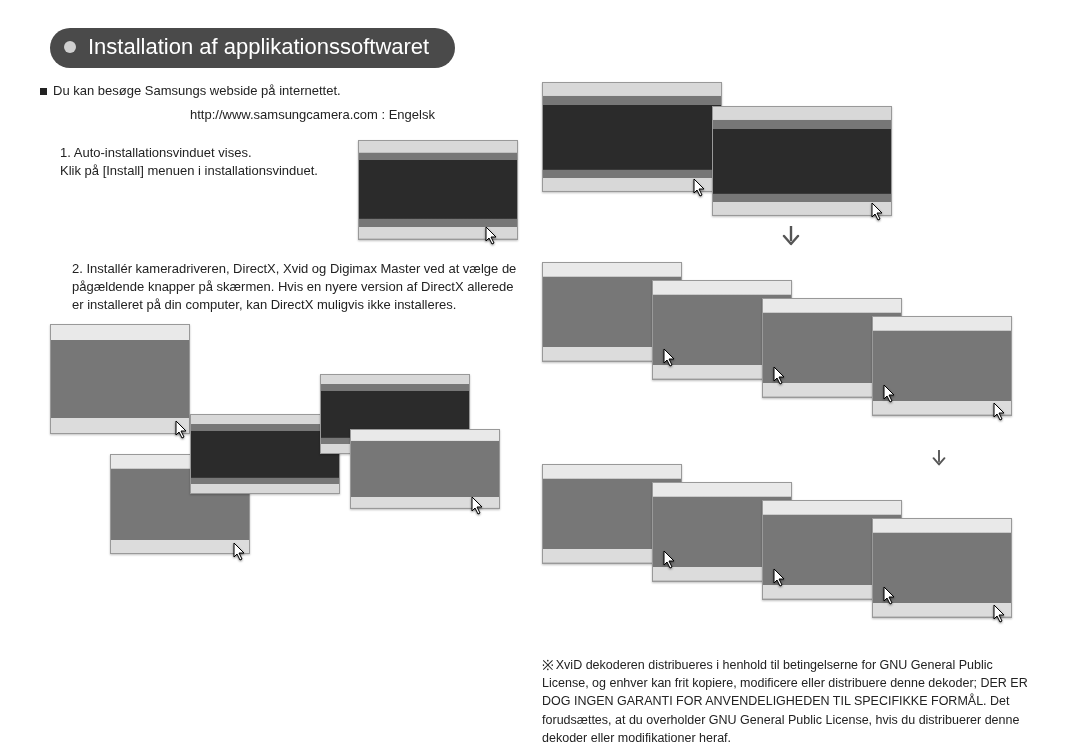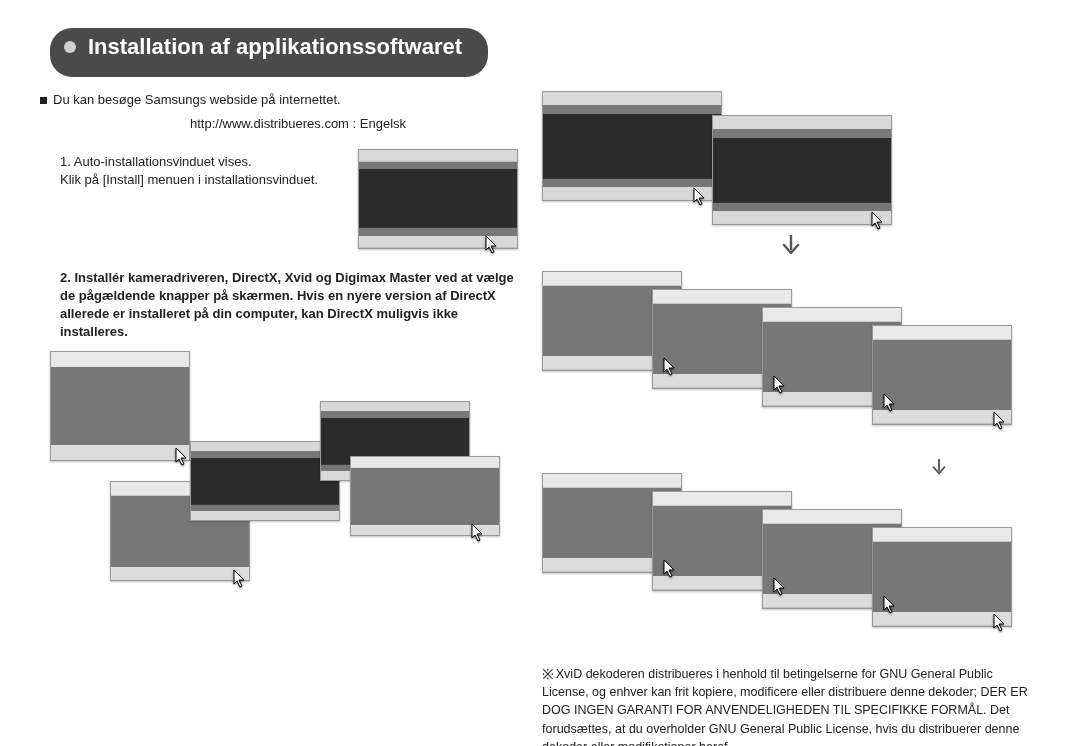--- a/index.html
+++ b/index.html
@@ -15,38 +15,38 @@
   .page {
     padding: 28px 40px 20px 40px;
     position: relative;
   }
   .title-pill {
     display: inline-flex;
     align-items: center;
     background: #4a4a4a;
     color: #fff;
     border-radius: 22px;
-    padding: 6px 26px 17px 14px;
+    padding: 6px 26px 8px 14px;
     font-size: 22px;
-    font-weight: bold;
+    font-weight: normal;
     margin-left: 10px;
     margin-bottom: 14px;
   }
   .title-pill .dot {
     width: 12px; height: 12px; background:#d0d0d0; border-radius:50%;
     margin-right: 12px;
   }
   .columns { display: flex; gap: 24px; }
   .left-col { width: 480px; }
   .right-col { width: 500px; position: relative; }
   .bullet-block { font-size: 13px; line-height: 1.35; margin-bottom: 6px; }
   .bullet-block .sq { display:inline-block; width:7px; height:7px; background:#222; margin-right:6px; vertical-align: middle; }
   .indent-links { text-align: left; margin: 6px 0 14px 150px; font-size: 13px; line-height: 1.4; }
   .step { font-size: 13px; line-height: 1.4; margin: 6px 0 0 20px; }
-  .step2 { margin: 20px 0 10px 20px; font-weight: bold; }
+  .step2 { margin: 20px 0 10px 32px; }
   .shot {
     background: #777;
     border: 1px solid #999;
     box-shadow: 0 1px 2px rgba(0,0,0,0.25);
     position: relative;
   }
   .shot::after {
     content:"";
     position:absolute; inset:0;
     background:
@@ -89,21 +89,21 @@
   <div class="columns">
 
     <div class="left-col">
 
 
       <div class="bullet-block">
         <span class="sq"></span><span>Du kan besøge Samsungs webside på internettet.</span>
       </div>
 
       <div class="indent-links">
-        <div>http://www.distribueres.com : Engelsk</div>
+        <div>http://www.samsungcamera.com : Engelsk</div>
       </div>
 
       <div style="display:flex; gap:10px; align-items:flex-start;">
         <div class="step" style="flex:1; white-space:pre-line;">1. Auto-installationsvinduet vises.
    Klik på [Install] menuen i installationsvinduet.</div>
         <div style="position:relative;">
           <div class="shot dark lc-a"></div>
           <div class="cursor" style="right:18px; bottom:-6px;">
             <svg viewBox="0 0 16 20">
                 <path d="M2 1 L2 15 L5 12 L8 18 L10 17 L7 11 L12 11 Z" fill="#fff" stroke="#000" stroke-width="1"></path>

